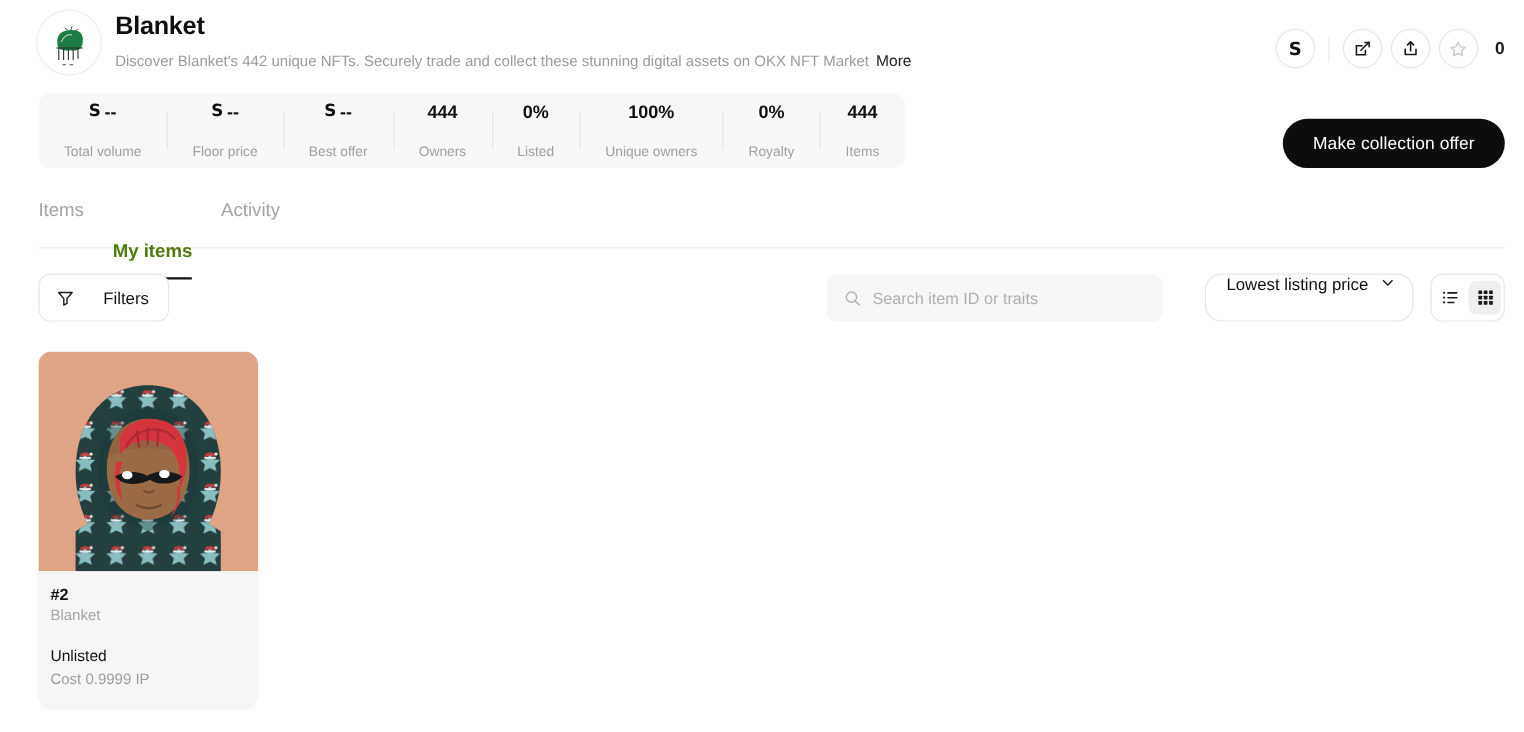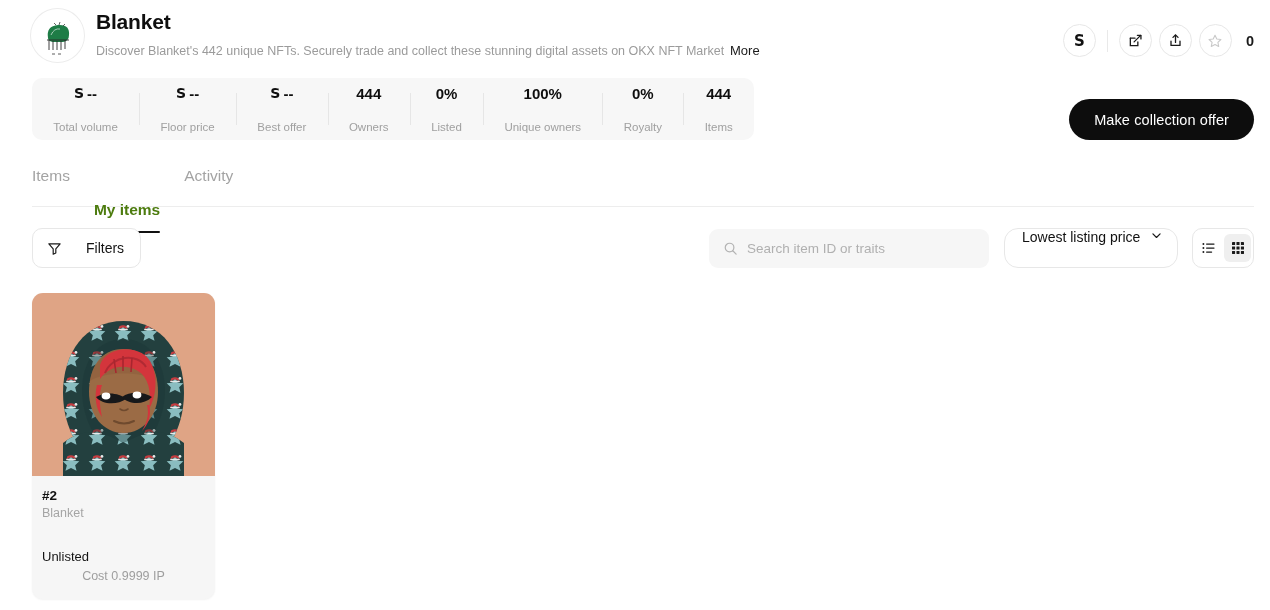--- a/index.html
+++ b/index.html
@@ -119,21 +119,21 @@
     width: 1222px; height: 42px;
   }
   .filters-btn {
     position: absolute; left: 0; top: 0;
     height: 40px; padding: 0 16px 0 14px;
     border: 1px solid #e7e7e7; border-radius: 10px; background: #fff;
     display: flex; align-items: center; gap: 24px;
     font-size: 14px; color: #141414; font-weight: 500; cursor: pointer;
   }
   .search-box {
-    position: absolute; left: 677px; top: 1px;
+    position: absolute; left: 657px; top: 1px;
     width: 280px; height: 39px;
     background: #f6f6f6; border-radius: 9px; border: none;
     display: flex; align-items: center; gap: 9px; padding: 0 14px;
     cursor: text;
   }
   .search-input {
     border: none; background: transparent; outline: none;
     font-family: "Liberation Sans", sans-serif;
     font-size: 13.5px; color: #2a2a2a; width: 220px;
   }
@@ -161,22 +161,22 @@
   .grid { position: absolute; left: 32px; top: 293px; display: flex; gap: 18px; }
   .card {
     width: 183px; border-radius: 11px; overflow: hidden;
     background: #f6f6f6; cursor: pointer;
     box-shadow: 0 1px 2px rgba(0,0,0,0.05);
   }
   .card-img { width: 183px; height: 183px; display: block; }
   .card-body { padding: 11px 10px 14px 10px; }
   .card-id { font-size: 13.5px; font-weight: bold; color: #111; line-height: 17px; }
   .card-coll { font-size: 12.5px; color: #a5a5a5; line-height: 17px; margin-top: 1px; }
-  .card-status { font-size: 13px; color: #141414; line-height: 18px; margin-top: 26px; }
-  .card-cost { font-size: 12.5px; color: #9e9e9e; line-height: 17px; margin-top: 2px; text-align: center; }
+  .card-status { font-size: 13px; color: #141414; line-height: 18px; margin-top: 16px; }
+  .card-cost { font-size: 12.5px; color: #9e9e9e; line-height: 17px; margin-top: 2px; }
 </style>
 </head>
 <body>
 
 <div class="page">
 
   <div class="header">
 
     <div class="avatar-wrap">
       <svg width="48" height="48" viewBox="0 0 48 48">

